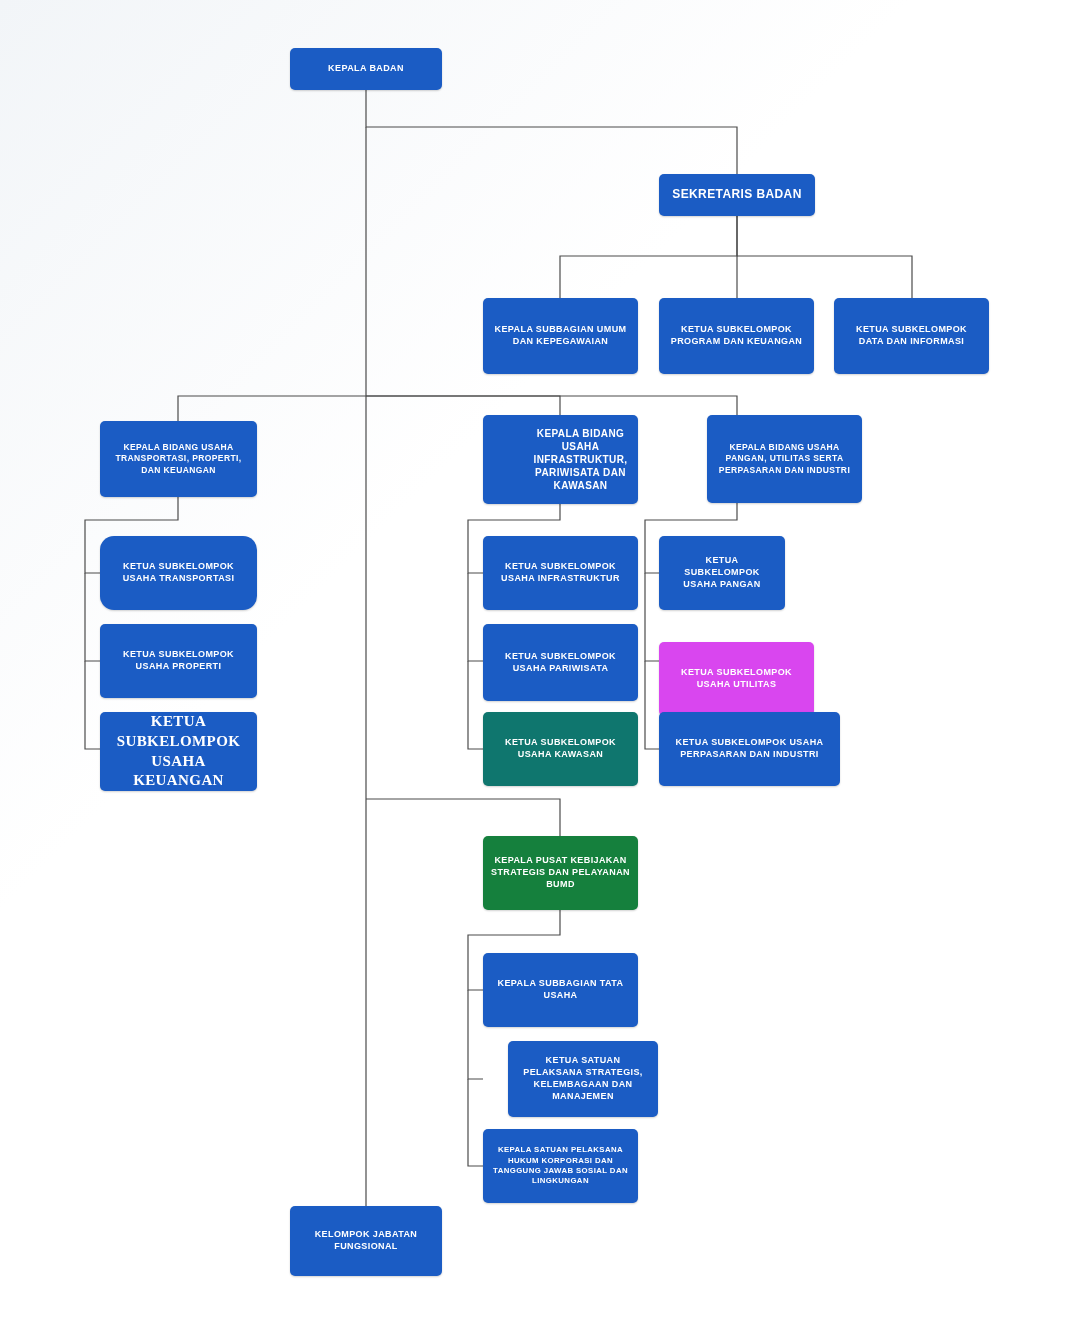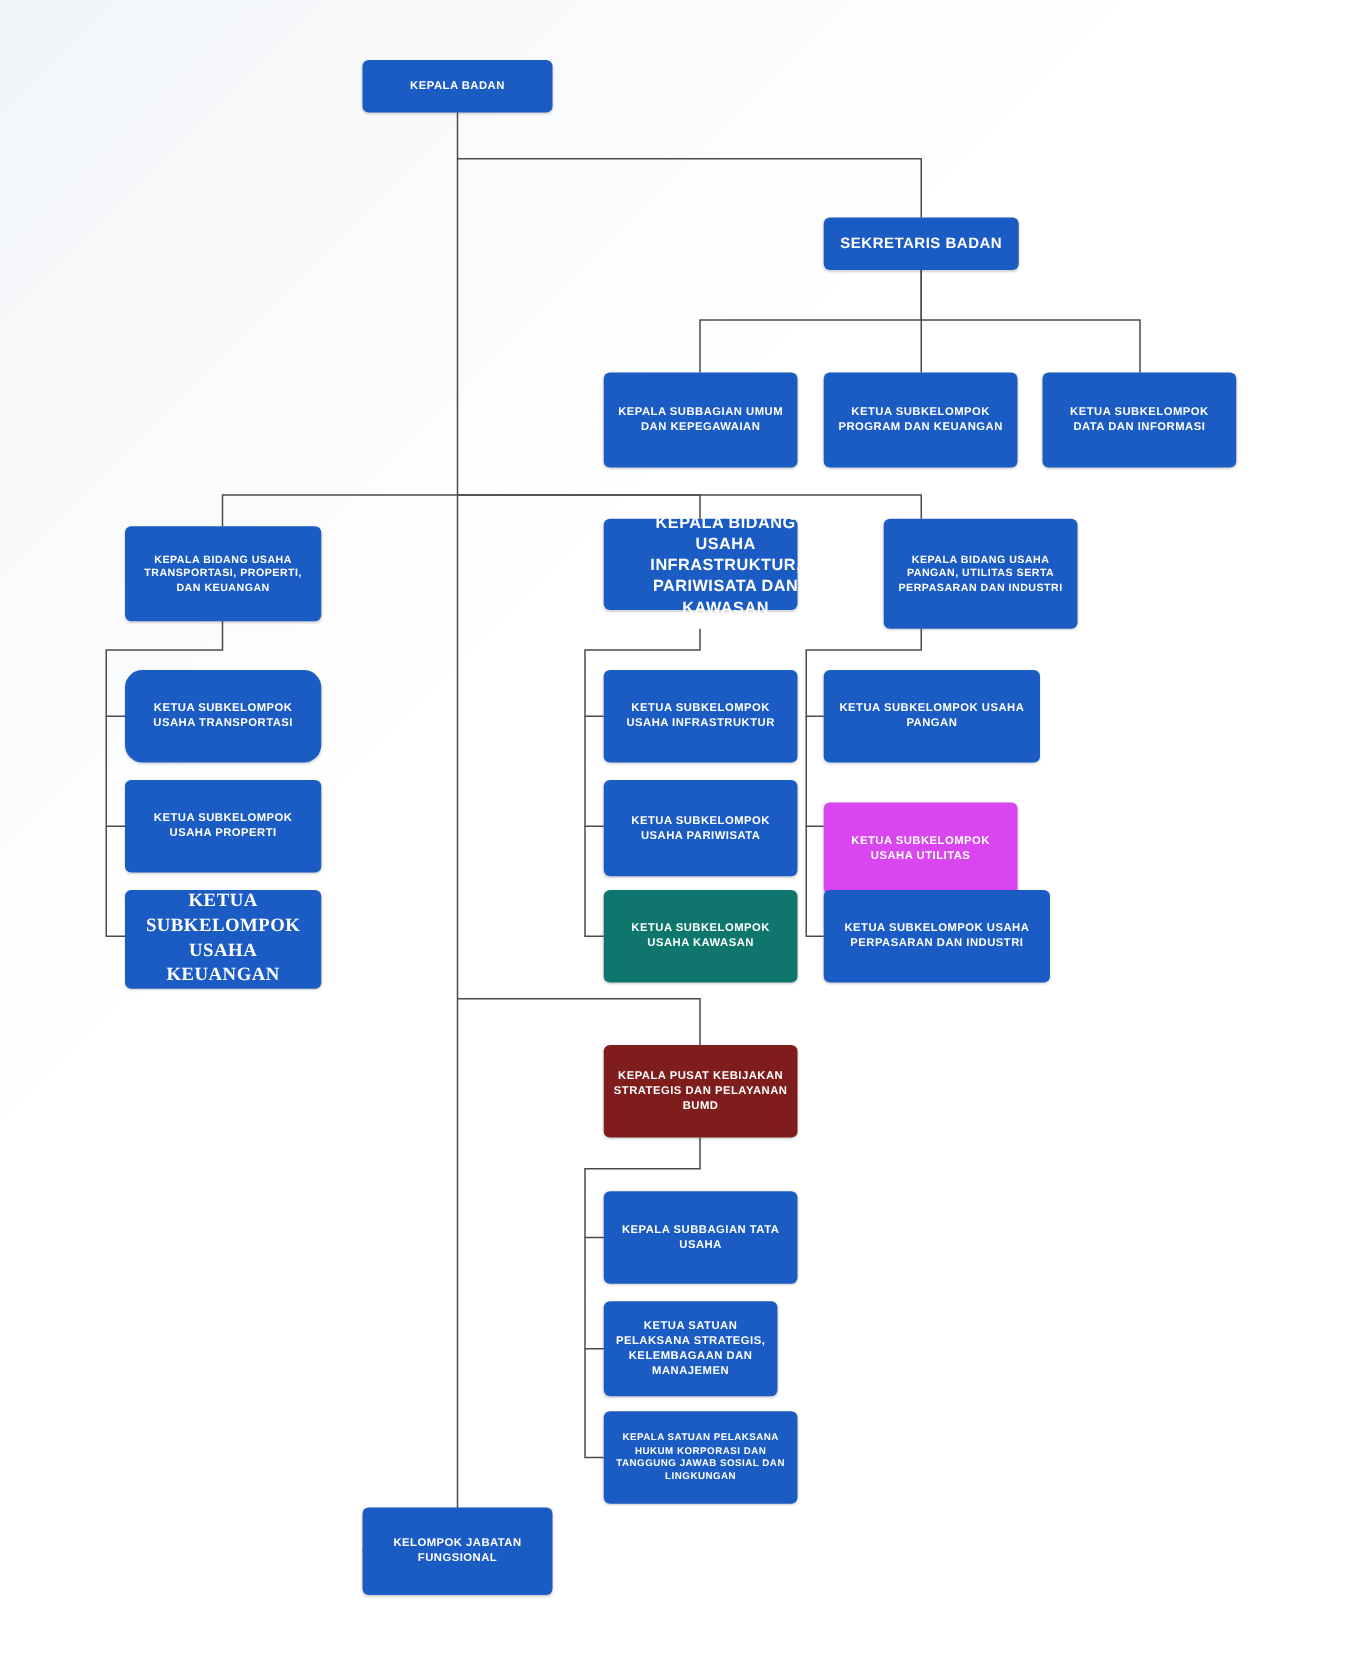--- a/index.html
+++ b/index.html
@@ -96,21 +96,21 @@
       </div>
       <div class="node" style="left: 659px; top: 298px; width: 155px; height: 76px; font-size: 9px; background: rgb(27, 92, 196); color: rgb(255, 255, 255);">
         <span>KETUA SUBKELOMPOK PROGRAM DAN KEUANGAN</span>
       </div>
       <div class="node" style="left: 834px; top: 298px; width: 155px; height: 76px; font-size: 9px; background: rgb(27, 92, 196); color: rgb(255, 255, 255);">
         <span>KETUA SUBKELOMPOK DATA DAN INFORMASI</span>
       </div>
       <div class="node" style="left: 100px; top: 421px; width: 157px; height: 76px; font-size: 8.5px; background: rgb(27, 92, 196); color: rgb(255, 255, 255);">
         <span>KEPALA BIDANG USAHA TRANSPORTASI, PROPERTI, DAN KEUANGAN</span>
       </div>
-      <div class="node" style="left: 483px; top: 415px; width: 155px; height: 73px; font-size: 13px; background: rgb(27, 92, 196); color: rgb(255, 255, 255); padding-left: 48px;">
+      <div class="node" style="left: 483px; top: 415px; width: 155px; height: 89px; font-size: 10px; background: rgb(27, 92, 196); color: rgb(255, 255, 255); padding-left: 48px;">
         <span>KEPALA BIDANG USAHA INFRASTRUKTUR, PARIWISATA DAN KAWASAN</span>
       </div>
       <div class="node" style="left: 659px; top: 415px; width: 155px; height: 88px; font-size: 8.5px; background: rgb(27, 92, 196); color: rgb(255, 255, 255); margin-left: 48px;">
         <span>KEPALA BIDANG USAHA PANGAN, UTILITAS SERTA PERPASARAN DAN INDUSTRI</span>
       </div>
       <div class="node" style="left: 100px; top: 536px; width: 157px; height: 74px; font-size: 9px; background: rgb(27, 92, 196); color: rgb(255, 255, 255); border-radius: 14px;">
         <span>KETUA SUBKELOMPOK USAHA TRANSPORTASI</span>
       </div>
       <div class="node" style="left: 100px; top: 624px; width: 157px; height: 74px; font-size: 9px; background: rgb(27, 92, 196); color: rgb(255, 255, 255);">
         <span>KETUA SUBKELOMPOK USAHA PROPERTI</span>
@@ -120,36 +120,36 @@
       </div>
       <div class="node" style="left: 483px; top: 536px; width: 155px; height: 74px; font-size: 9px; background: rgb(27, 92, 196); color: rgb(255, 255, 255);">
         <span>KETUA SUBKELOMPOK USAHA INFRASTRUKTUR</span>
       </div>
       <div class="node" style="left: 483px; top: 624px; width: 155px; height: 77px; font-size: 9px; background: rgb(27, 92, 196); color: rgb(255, 255, 255);">
         <span>KETUA SUBKELOMPOK USAHA PARIWISATA</span>
       </div>
       <div class="node" style="left: 483px; top: 712px; width: 155px; height: 74px; font-size: 9px; background: #0f766e; color: rgb(255, 255, 255);">
         <span>KETUA SUBKELOMPOK USAHA KAWASAN</span>
       </div>
-      <div class="node" style="left: 659px; top: 536px; width: 173px; height: 74px; font-size: 9px; background: rgb(27, 92, 196); color: rgb(255, 255, 255); justify-content: center;">
+      <div class="node" style="left: 659px; top: 536px; width: 126px; height: 74px; font-size: 9px; background: rgb(27, 92, 196); color: rgb(255, 255, 255); justify-content: center;">
         <span>KETUA SUBKELOMPOK USAHA PANGAN</span>
       </div>
       <div class="node" style="left: 659px; top: 642px; width: 155px; height: 74px; font-size: 9px; background: #d946ef; color: rgb(255, 255, 255);">
         <span>KETUA SUBKELOMPOK USAHA UTILITAS</span>
       </div>
       <div class="node" style="left: 659px; top: 712px; width: 181px; height: 74px; font-size: 9px; background: rgb(27, 92, 196); color: rgb(255, 255, 255);">
         <span>KETUA SUBKELOMPOK USAHA PERPASARAN DAN INDUSTRI</span>
       </div>
-      <div class="node" style="left: 483px; top: 836px; width: 155px; height: 74px; font-size: 9px; background: #7f1d1d; color: rgb(255, 255, 255); justify-content: flex-end;">
+      <div class="node" style="left: 483px; top: 836px; width: 155px; height: 74px; font-size: 9px; background: #15803d; color: rgb(255, 255, 255); justify-content: flex-end;">
         <span>KEPALA PUSAT KEBIJAKAN STRATEGIS DAN PELAYANAN BUMD</span>
       </div>
       <div class="node" style="left: 483px; top: 953px; width: 155px; height: 74px; font-size: 9px; background: rgb(27, 92, 196); color: rgb(255, 255, 255);">
         <span>KEPALA SUBBAGIAN TATA USAHA</span>
       </div>
-      <div class="node" style="left: 483px; top: 1041px; width: 139px; height: 76px; font-size: 9px; background: rgb(27, 92, 196); color: rgb(255, 255, 255); text-align: center;">
+      <div class="node" style="left: 508px; top: 1041px; width: 150px; height: 76px; font-size: 9px; background: rgb(27, 92, 196); color: rgb(255, 255, 255); text-align: center;">
         <span>KETUA SATUAN PELAKSANA STRATEGIS, KELEMBAGAAN DAN MANAJEMEN</span>
       </div>
       <div class="node" style="left: 483px; top: 1129px; width: 155px; height: 74px; font-size: 7.8px; background: rgb(27, 92, 196); color: rgb(255, 255, 255);">
         <span>KEPALA SATUAN PELAKSANA HUKUM KORPORASI DAN TANGGUNG JAWAB SOSIAL DAN LINGKUNGAN</span>
       </div>
       <div class="node" style="left: 290px; top: 1206px; width: 152px; height: 70px; font-size: 9px; background: rgb(27, 92, 196); color: rgb(255, 255, 255);">
         <span>KELOMPOK JABATAN FUNGSIONAL</span>
       </div>
     </div>
 </div>

